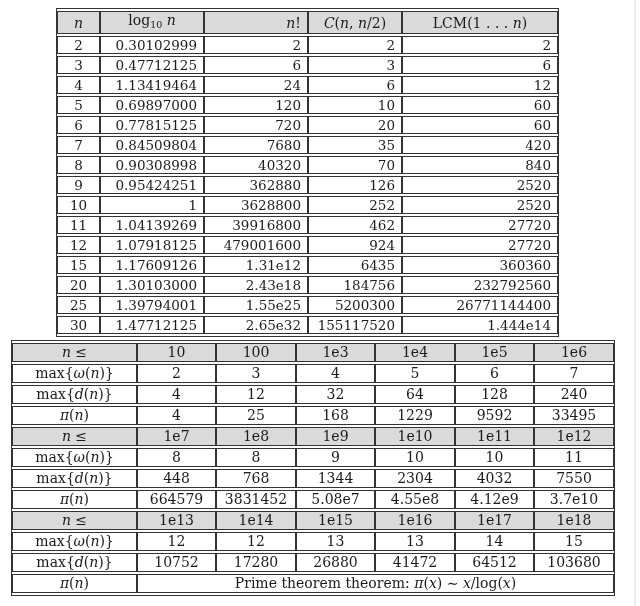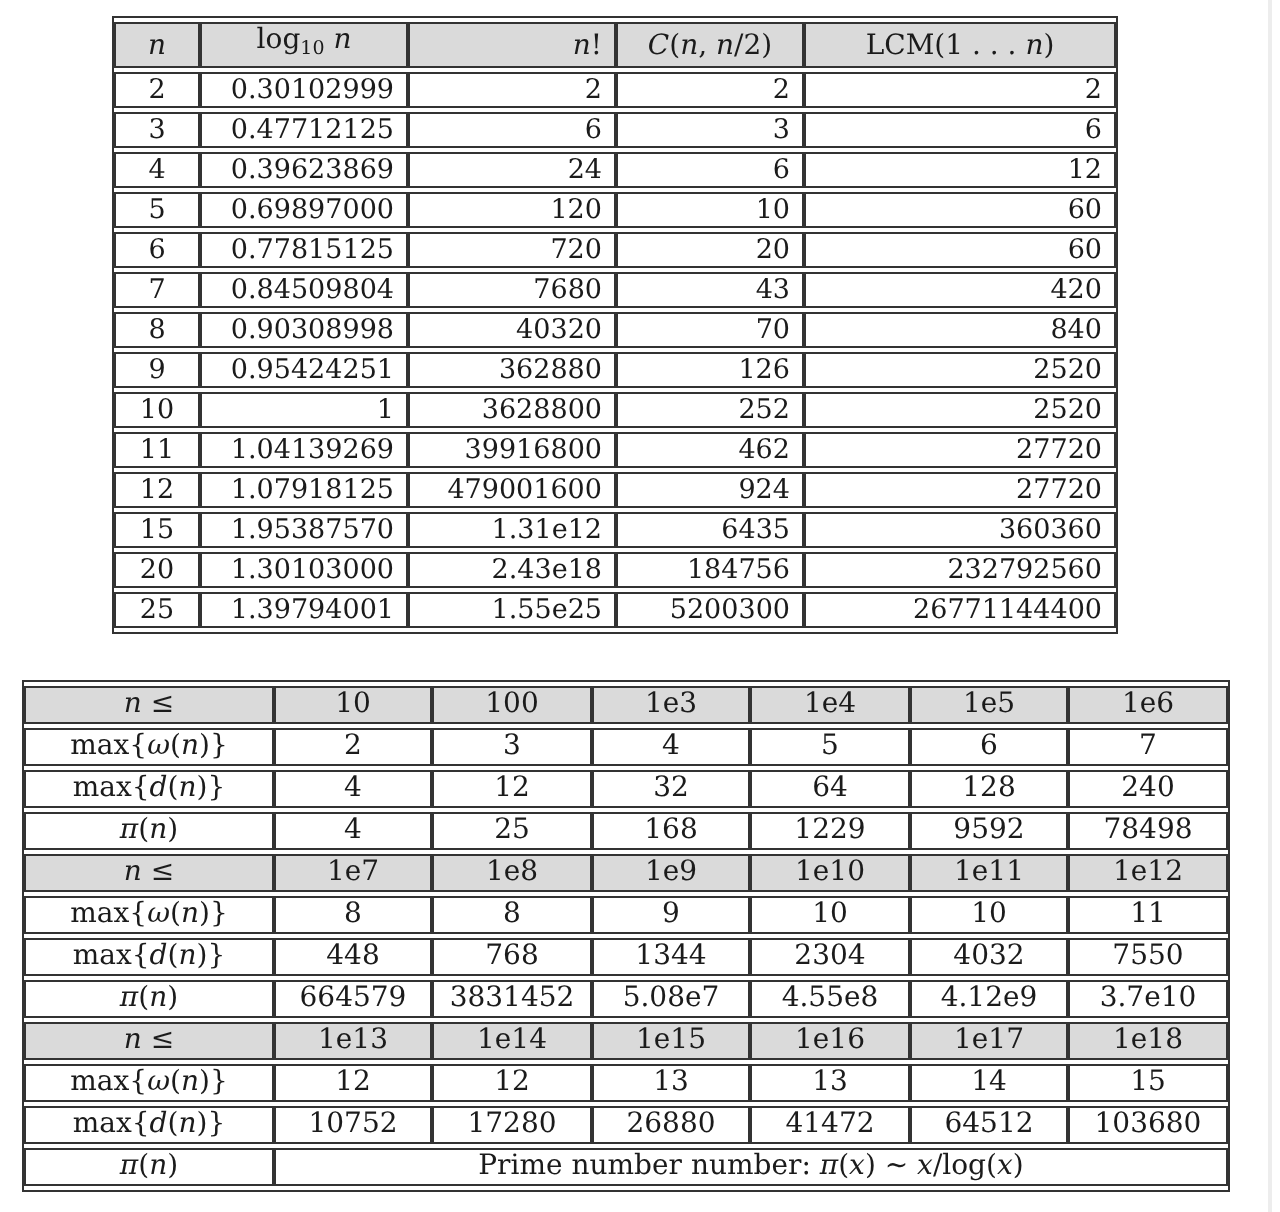--- a/index.html
+++ b/index.html
@@ -65,21 +65,21 @@
       </tr>
       <tr>
         <td class="al-center">3</td>
         <td class="al-right">0.47712125</td>
         <td class="al-right">6</td>
         <td class="al-right">3</td>
         <td class="al-right">6</td>
       </tr>
       <tr>
         <td class="al-center">4</td>
-        <td class="al-right">0.39623869</td>
+        <td class="al-right">1.13419464</td>
         <td class="al-right">24</td>
         <td class="al-right">6</td>
         <td class="al-right">12</td>
       </tr>
       <tr>
         <td class="al-center">5</td>
         <td class="al-right">0.69897000</td>
         <td class="al-right">120</td>
         <td class="al-right">10</td>
         <td class="al-right">60</td>
@@ -88,21 +88,21 @@
         <td class="al-center">6</td>
         <td class="al-right">0.77815125</td>
         <td class="al-right">720</td>
         <td class="al-right">20</td>
         <td class="al-right">60</td>
       </tr>
       <tr>
         <td class="al-center">7</td>
         <td class="al-right">0.84509804</td>
         <td class="al-right">7680</td>
-        <td class="al-right">43</td>
+        <td class="al-right">35</td>
         <td class="al-right">420</td>
       </tr>
       <tr>
         <td class="al-center">8</td>
         <td class="al-right">0.90308998</td>
         <td class="al-right">40320</td>
         <td class="al-right">70</td>
         <td class="al-right">840</td>
       </tr>
       <tr>
@@ -128,38 +128,45 @@
       </tr>
       <tr>
         <td class="al-center">12</td>
         <td class="al-right">1.07918125</td>
         <td class="al-right">479001600</td>
         <td class="al-right">924</td>
         <td class="al-right">27720</td>
       </tr>
       <tr>
         <td class="al-center">15</td>
-        <td class="al-right">1.95387570</td>
+        <td class="al-right">1.17609126</td>
         <td class="al-right">1.31e12</td>
         <td class="al-right">6435</td>
         <td class="al-right">360360</td>
       </tr>
       <tr>
         <td class="al-center">20</td>
         <td class="al-right">1.30103000</td>
         <td class="al-right">2.43e18</td>
         <td class="al-right">184756</td>
         <td class="al-right">232792560</td>
       </tr>
       <tr>
         <td class="al-center">25</td>
         <td class="al-right">1.39794001</td>
         <td class="al-right">1.55e25</td>
         <td class="al-right">5200300</td>
         <td class="al-right">26771144400</td>
+      </tr>
+      <tr>
+        <td class="al-center">30</td>
+        <td class="al-right">1.47712125</td>
+        <td class="al-right">2.65e32</td>
+        <td class="al-right">155117520</td>
+        <td class="al-right">1.444e14</td>
       </tr>
     </tbody>
 </table>
 
 <table id="bottom-table">
   <colgroup>
     <col style="width:125px">
       <col style="width:79px">
       <col style="width:80px">
       <col style="width:79px">
@@ -195,21 +202,21 @@
         <td>128</td>
         <td>240</td>
       </tr>
       <tr>
         <td><span class="it">π</span><span>(</span><span class="it">n</span><span>)</span></td>
         <td>4</td>
         <td>25</td>
         <td>168</td>
         <td>1229</td>
         <td>9592</td>
-        <td>78498</td>
+        <td>33495</td>
       </tr>
       <tr>
         <td class="gray"><span class="it">n</span><span> ≤</span></td>
         <td class="gray">1e7</td>
         <td class="gray">1e8</td>
         <td class="gray">1e9</td>
         <td class="gray">1e10</td>
         <td class="gray">1e11</td>
         <td class="gray">1e12</td>
       </tr>
@@ -262,18 +269,18 @@
         <td><span>max{</span><span class="it">d</span><span>(</span><span class="it">n</span><span>)}</span></td>
         <td>10752</td>
         <td>17280</td>
         <td>26880</td>
         <td>41472</td>
         <td>64512</td>
         <td>103680</td>
       </tr>
       <tr>
         <td><span class="it">π</span><span>(</span><span class="it">n</span><span>)</span></td>
-        <td colspan="6"><span>Prime number number: </span><span class="it">π</span><span>(</span><span class="it">x</span><span>) ∼ </span><span class="it">x</span><span>/log(</span><span class="it">x</span><span>)</span></td>
+        <td colspan="6"><span>Prime theorem theorem: </span><span class="it">π</span><span>(</span><span class="it">x</span><span>) ∼ </span><span class="it">x</span><span>/log(</span><span class="it">x</span><span>)</span></td>
       </tr>
     </tbody>
 </table>
 
 <div class="edge-line"></div>
 
 </body></html>

